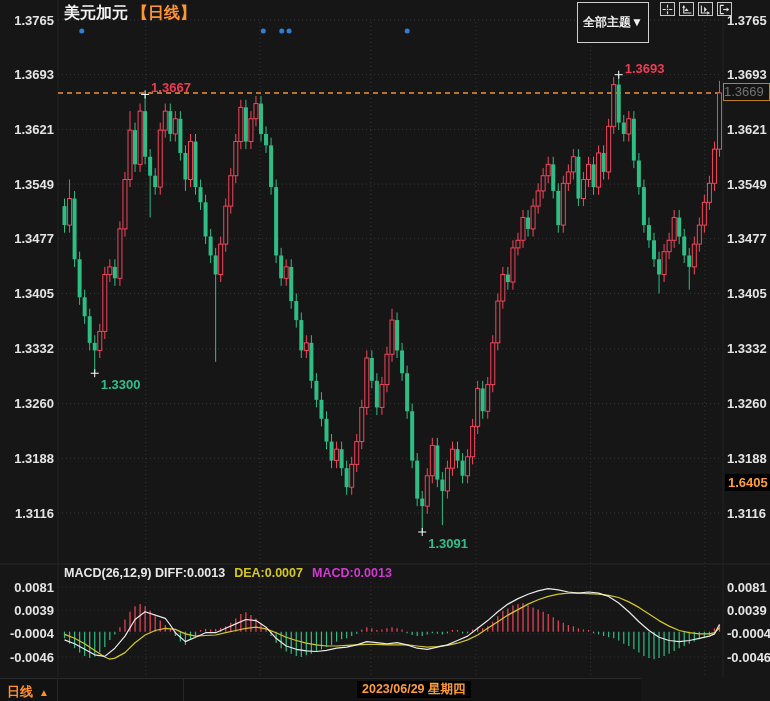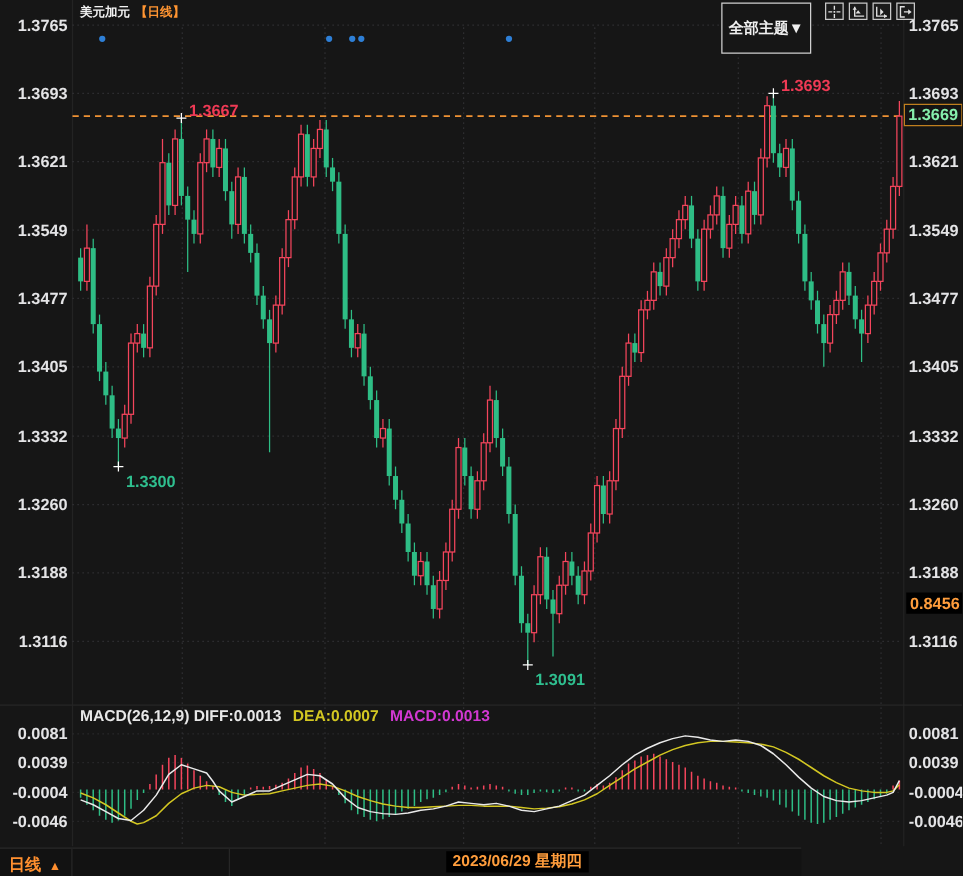--- a/index.html
+++ b/index.html
@@ -1,35 +1,35 @@
 <!DOCTYPE html>
 <html><head>
 <meta charset="utf-8">
 <style>
   html,body{margin:0;padding:0;background:#161616;}
   #app{position:relative;width:770px;height:701px;background:#161616;overflow:hidden;
        font-family:"Liberation Sans",sans-serif;-webkit-font-smoothing:antialiased;}
   #chart-svg{position:absolute;left:0;top:0;}
   svg text{font-family:"Liberation Sans","DejaVu Sans",sans-serif;}
 
-  .hdr{position:absolute;top:3px;left:64px;font-size:10px;font-weight:bold;color:#f2f2f2;z-index:5;}
+  .hdr{position:absolute;top:3px;left:64px;font-size:16px;font-weight:bold;color:#f2f2f2;z-index:5;}
   .hdr .tag{color:#ff9532;margin-left:4px;}
 
   .theme-box{position:absolute;top:2px;left:577px;height:15px;line-height:15px;padding:12px 5px;
     border:1px solid #cfcfcf;color:#f0f0f0;font-size:12px;font-weight:bold;z-index:5;background:#161616;cursor:pointer;}
   .tool-btn{position:absolute;top:2px;width:15px;height:14px;border:1px solid #c8c8c8;background:#1b1b1b;
     z-index:5;cursor:pointer;display:flex;align-items:center;justify-content:center;padding:0;}
   .tool-btn svg{display:block;}
 
   .macd-hdr{position:absolute;top:566px;left:64px;font-size:12.5px;font-weight:bold;color:#e8e8e8;z-index:5;white-space:nowrap;}
   .macd-hdr .dea{color:#d3c722;margin-left:9px;}
   .macd-hdr .macd{color:#d238d2;margin-left:9px;}
 
-  .badge-last{position:absolute;left:723px;top:83px;width:45px;height:16px;line-height:16px;text-align:center;
-    border:1.5px solid #c07f1f;background:#141414;color:#86efac;font-size:13px;font-weight:bold;z-index:6;}
+  .badge-last{position:absolute;left:723px;top:83px;width:45px;height:16px;line-height:16px;
+    border:1.5px solid #c07f1f;background:#141414;color:#737373;font-size:13px;font-weight:normal;z-index:6;}
   .badge-cross{position:absolute;left:725px;top:474px;padding:1px 3px;background:#000;
     color:#ff9d3c;font-size:13px;font-weight:bold;z-index:6;}
 
   .bottom-bar{position:absolute;left:0;top:678px;width:641px;height:23px;background:#121212;
     border-top:1px solid #2a2a2a;z-index:4;box-sizing:border-box;}
   .bb-sep{position:absolute;top:0;width:1px;height:22px;background:#262626;}
   .tf{position:absolute;left:7px;top:4px;color:#ff8f2f;font-size:13px;font-weight:bold;cursor:pointer;}
   .tf .arr{font-size:10px;margin-left:6px;}
   .date-badge{position:absolute;left:357px;top:2px;padding:0 5px;background:#000;color:#ff9d3c;
     font-size:12.5px;font-weight:bold;white-space:nowrap;cursor:default;}
@@ -552,21 +552,21 @@
       <path d="M6 8h6" stroke="#e0e0e0" stroke-width="1.6"></path>
       <path d="M15 8l-4-3v6z" fill="#e0e0e0"></path>
     </svg>
   </button>
 
   <div class="macd-hdr">
     <span>MACD(26,12,9) DIFF:0.0013</span><span class="dea">DEA:0.0007</span><span class="macd">MACD:0.0013</span>
   </div>
 
   <div class="badge-last">1.3669</div>
-  <div class="badge-cross">0.8456</div>
+  <div class="badge-cross">1.6405</div>
 
   <div class="bottom-bar">
     <div class="bb-sep" style="left:57px"></div>
     <div class="bb-sep" style="left:183px"></div>
     <div class="tf">
       <span>日线</span><span class="arr">▲</span>
     </div>
     <div class="date-badge">2023/06/29 星期四</div>
   </div>
 

